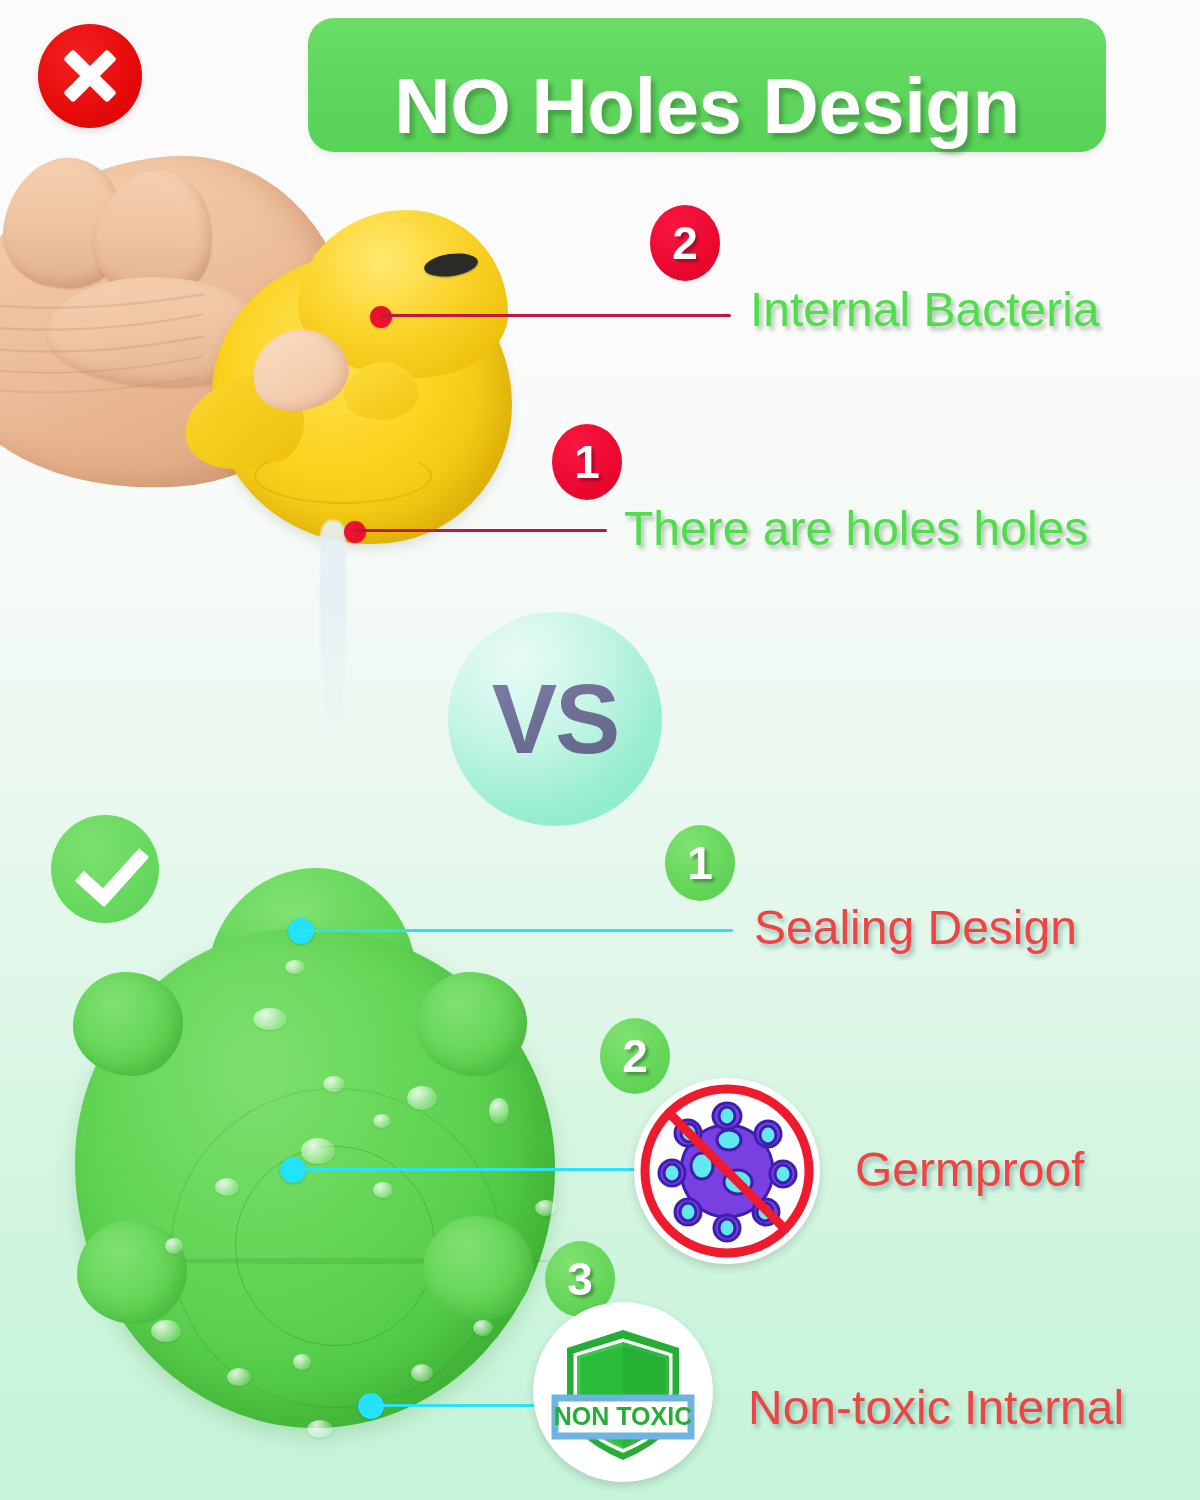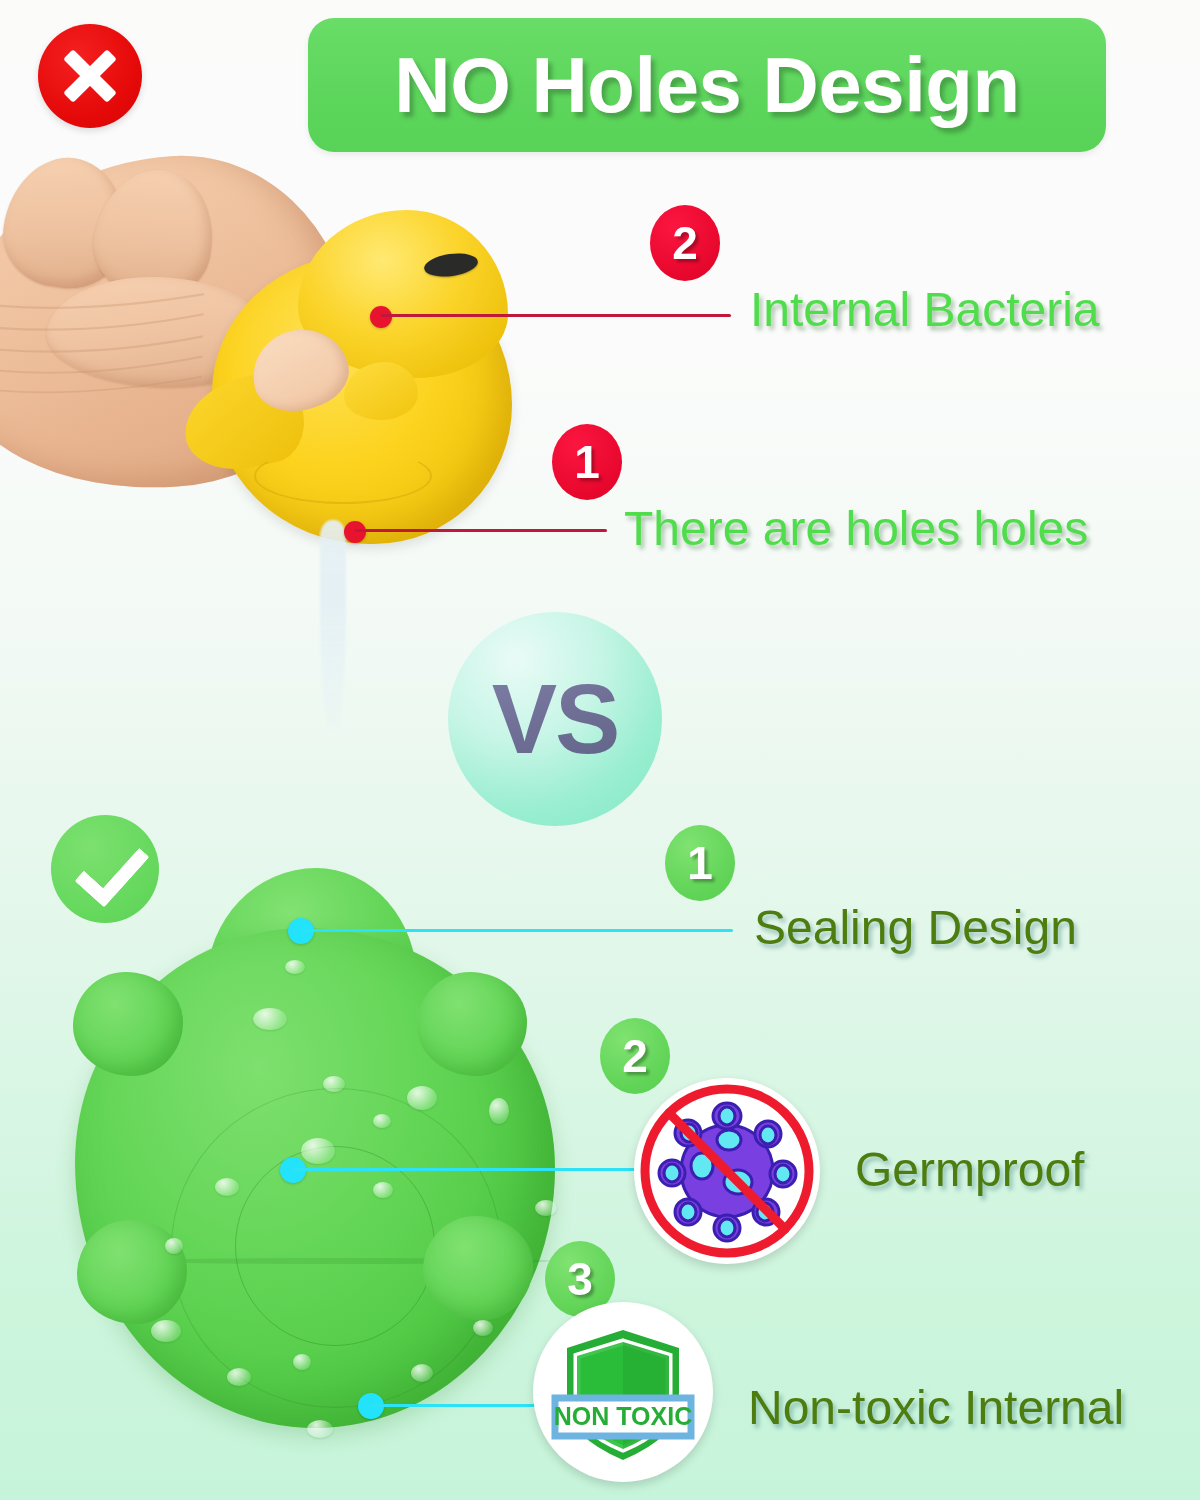--- a/index.html
+++ b/index.html
@@ -34,21 +34,21 @@
   .x-badge::before { transform: translate(-50%,-50%) rotate(45deg); }
   .x-badge::after  { transform: translate(-50%,-50%) rotate(-45deg); }
 
   
   .title-banner {
     position: absolute; left: 308px; top: 18px;
     width: 798px; height: 134px;
     background: linear-gradient(180deg,#69dd67 0%,#5ed65d 55%,#58d257 100%);
     border-radius: 26px;
     box-shadow: 0 3px 6px rgba(0,0,0,.07);
-    display: flex; align-items: center; justify-content: center;
+    display: flex; align-items: flex-end; justify-content: center;
   }
   .title-text {
     font-size: 78px; font-weight: 700; color: #fff;
     letter-spacing: -0.5px;
     text-shadow: 4px 5px 4px rgba(40,90,40,.40);
     white-space: nowrap;
   }
 
   
   .photo-top { position: absolute; left: -10px; top: 150px; width: 560px; height: 520px; }
@@ -210,21 +210,21 @@
 
   
   .callout {
     position: absolute; font-size: 48px; font-weight: 400; white-space: nowrap;
   }
   .callout.green {
     color: #4fdd4b;
     text-shadow: 3px 4px 4px rgba(60,110,60,.40);
   }
   .callout.cyan {
-    color: #4d7c0f;
+    color: #ef4444;
     text-shadow: 3px 4px 4px rgba(40,110,110,.38);
   }
 
   
   .germ-icon {
     position: absolute; left: 634px; top: 1078px; width: 186px; height: 186px;
     border-radius: 50%; background: #fff;
     box-shadow: 0 4px 10px rgba(0,0,0,.15);
   }
   

